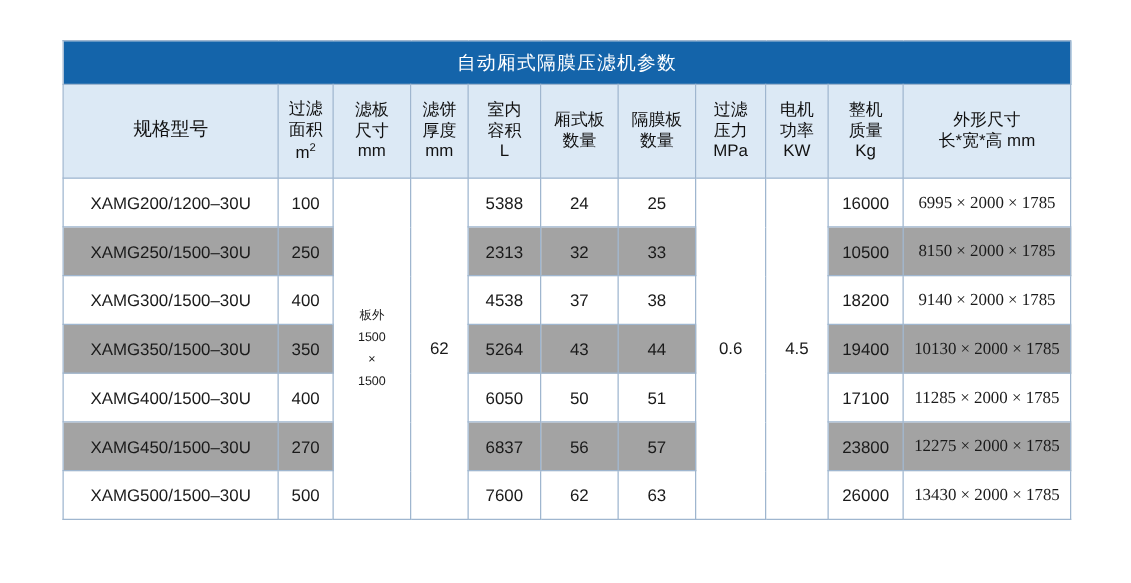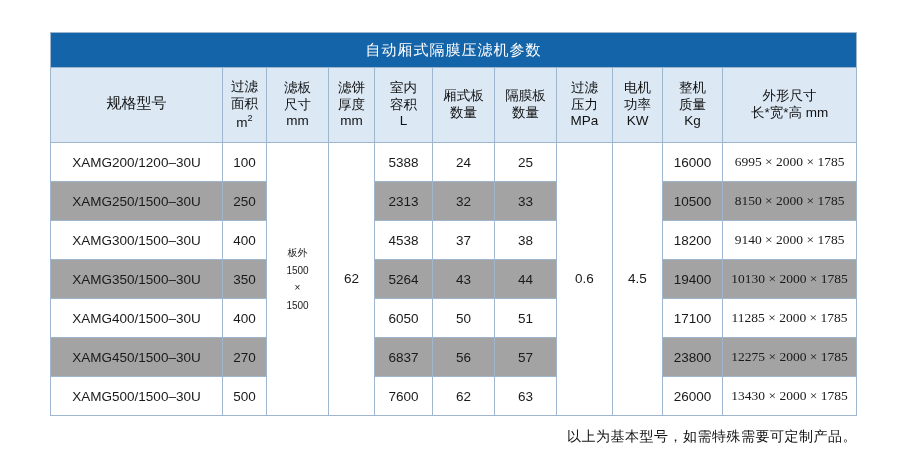--- a/index.html
+++ b/index.html
@@ -252,15 +252,14 @@
         <td>62</td>
         <td>63</td>
         <td>26000</td>
         <td class="nowrap">13430 × 2000 × 1785</td>
       </tr>
 
     </tbody>
       </table>
   </div>
 
-  <div class="note">以上为基本型号，如需特殊需要可定制产品。</div>
 
 </div>
 
 </body></html>

